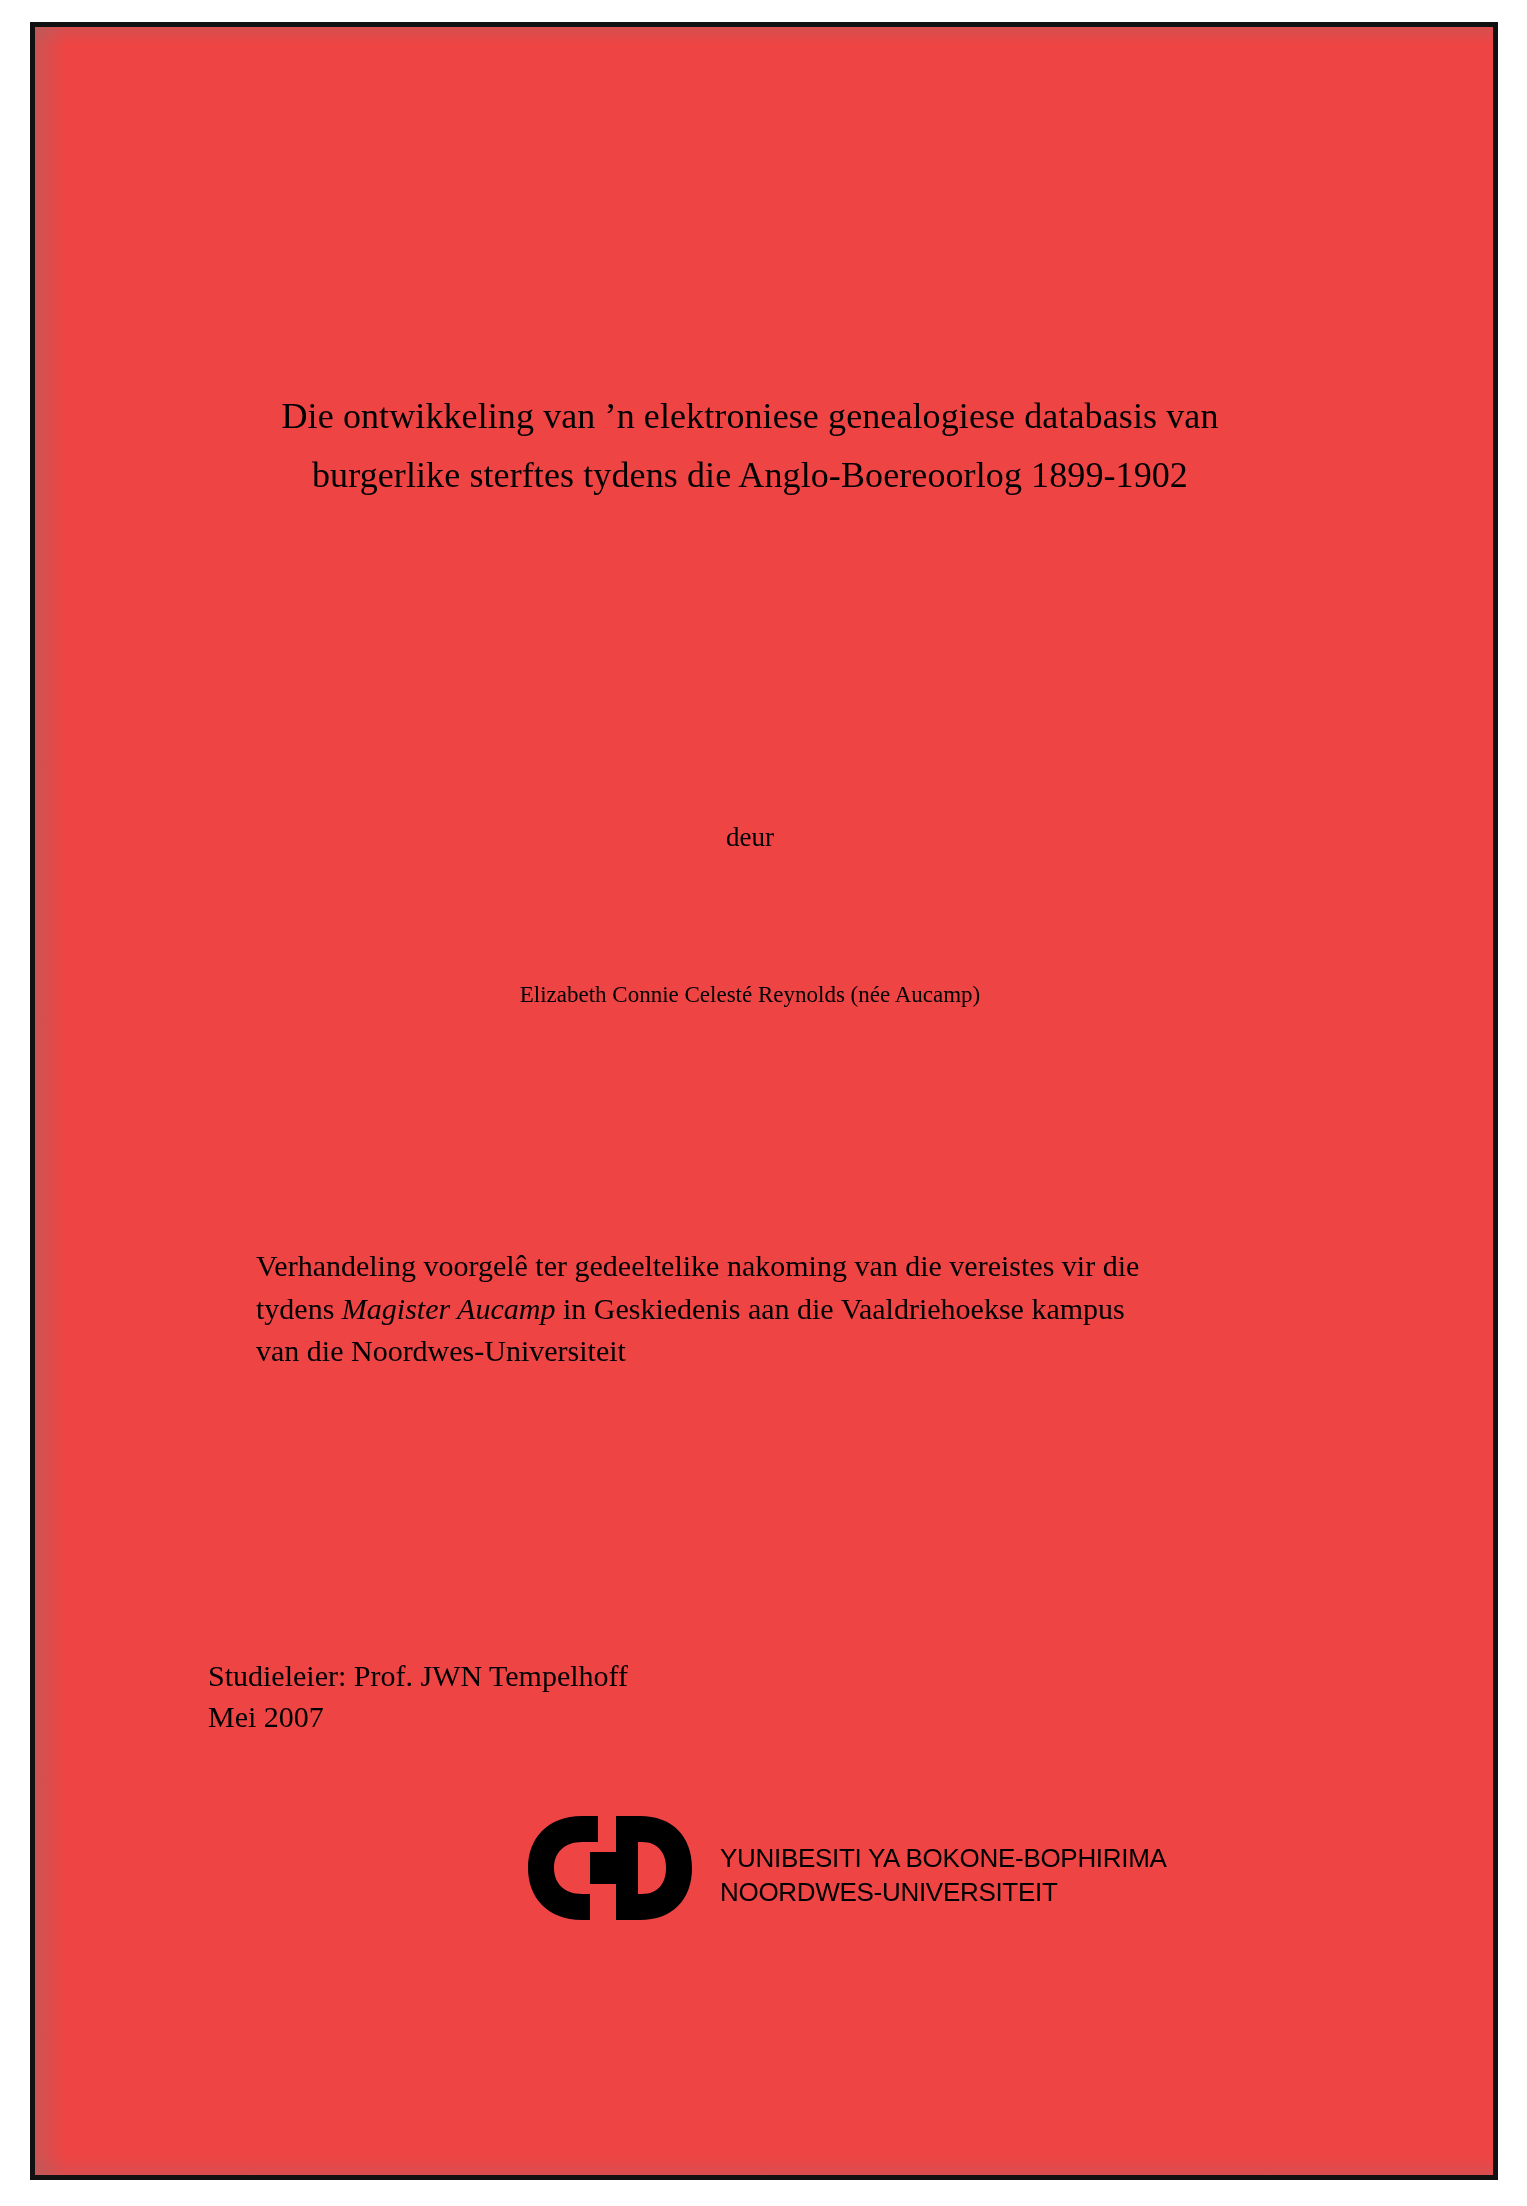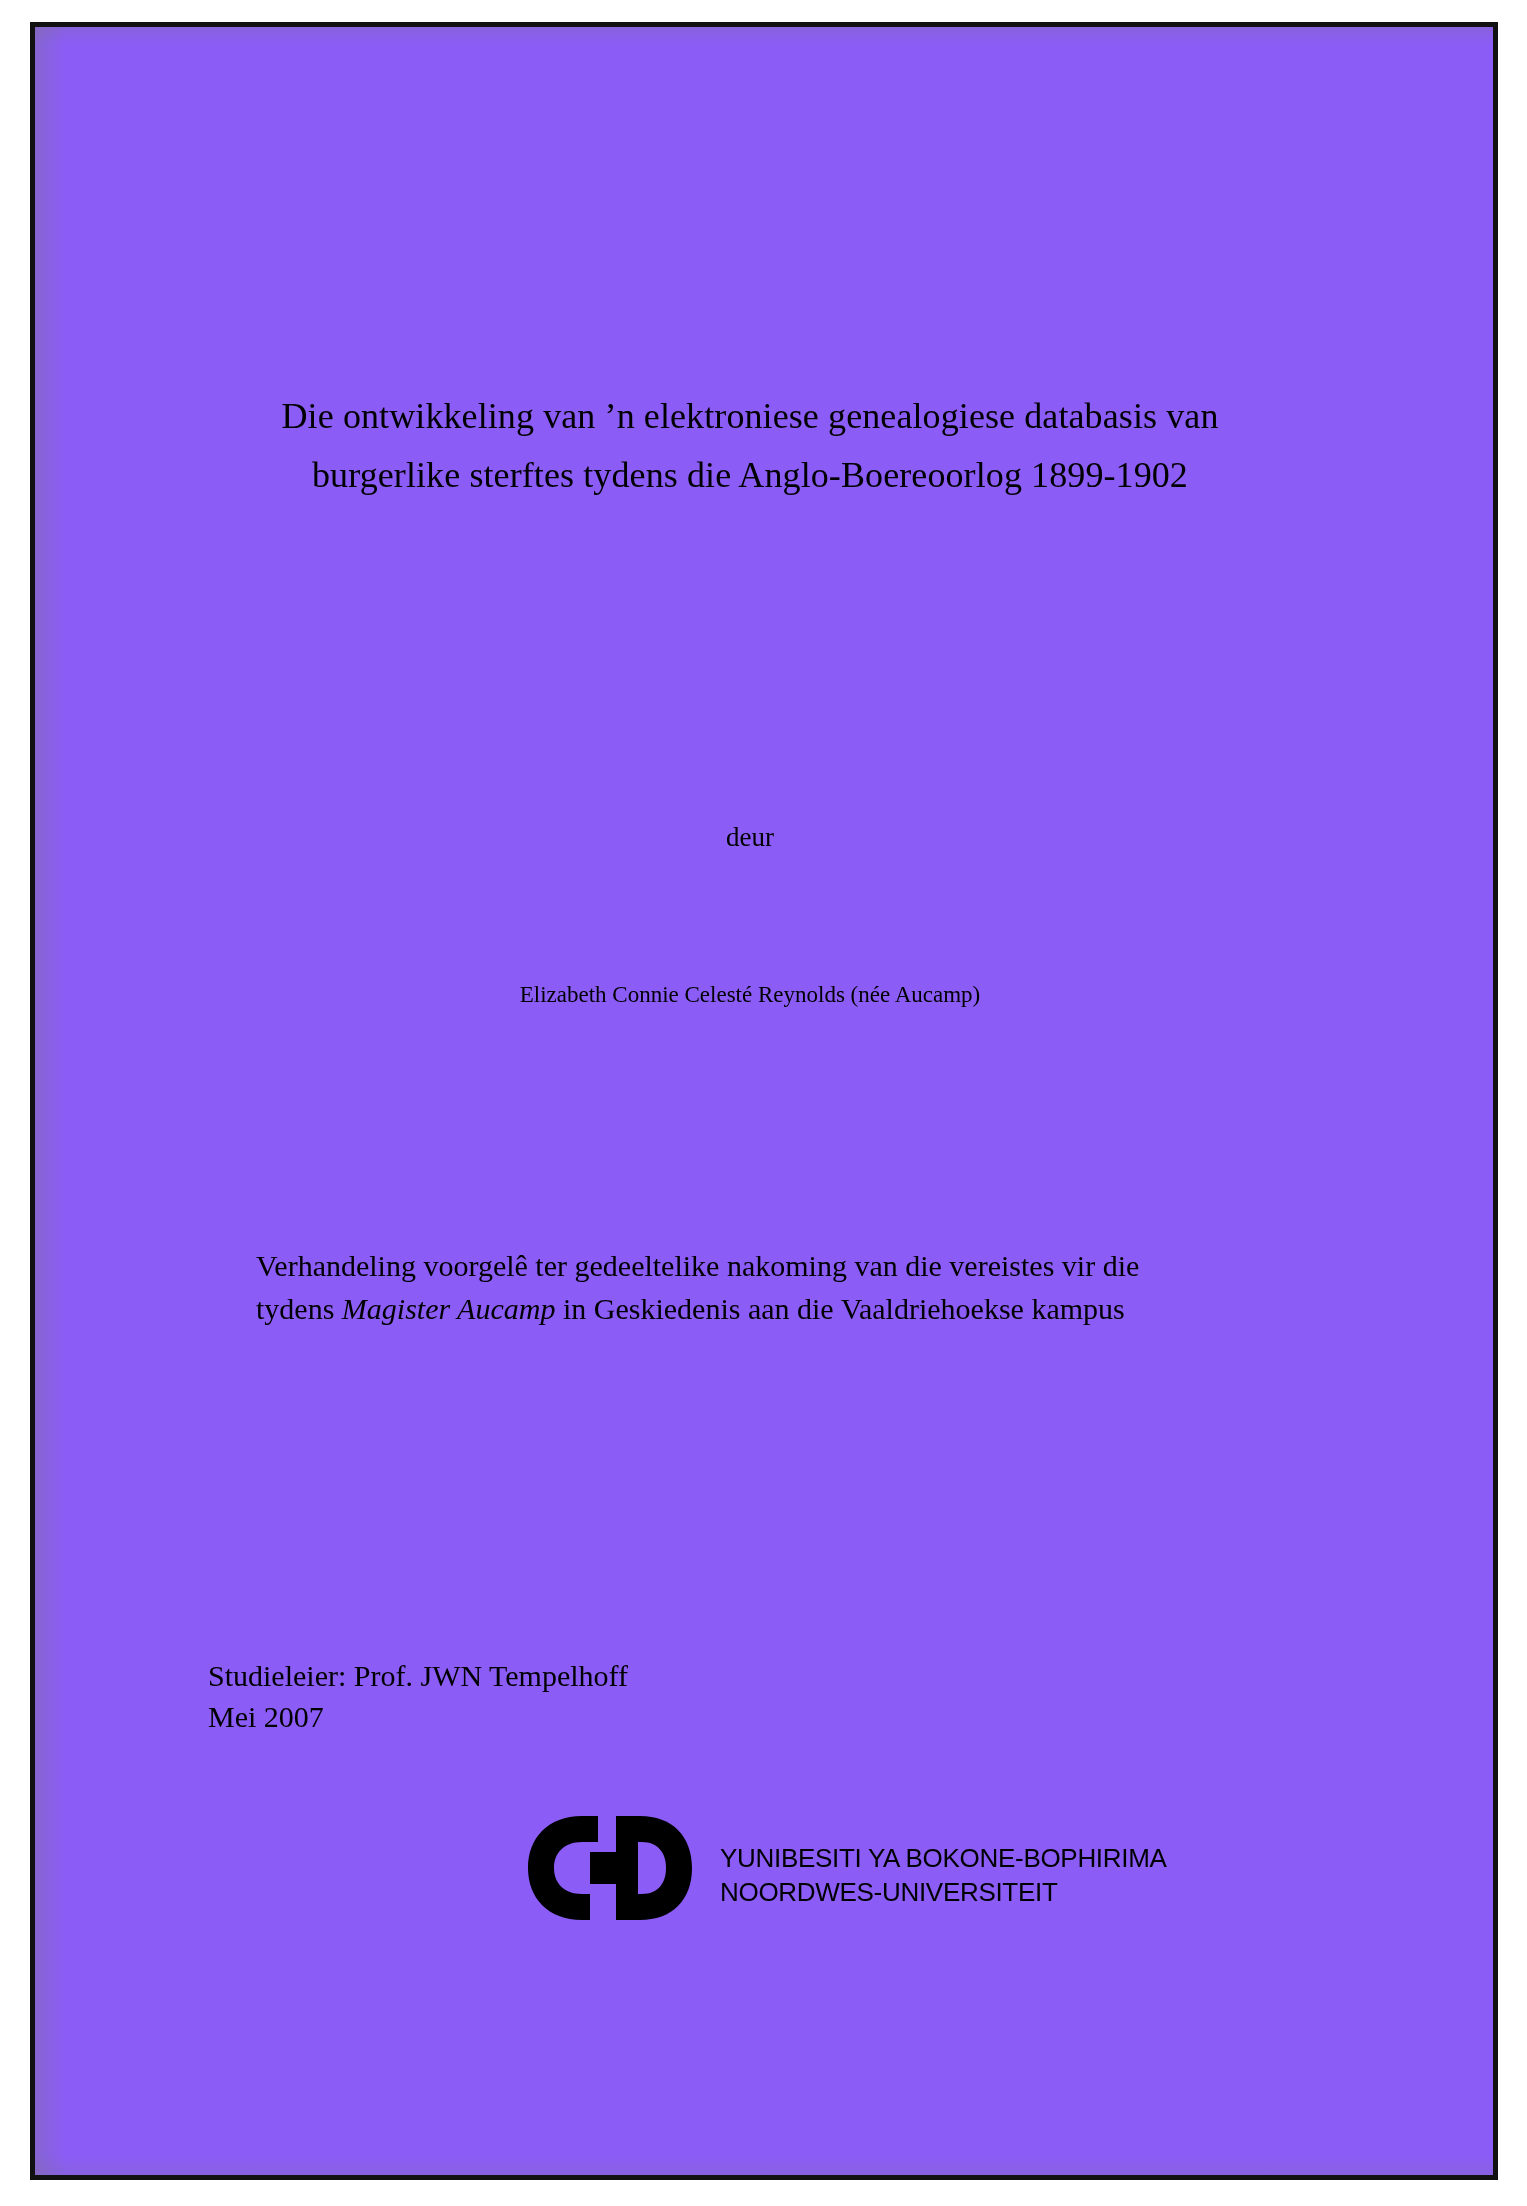--- a/index.html
+++ b/index.html
@@ -18,21 +18,21 @@
 
   
   .page-frame {
     position: absolute;
     left: 30px;
     top: 22px;
     width: 1468px;
     height: 2158px;
     border: 5px solid #111111;
     box-sizing: border-box;
-    background: #8b5cf6;
+    background: #ef4444;
   }
 
   .page-inner {
     position: absolute;
     left: 0;
     top: 0;
     right: 0;
     bottom: 0;
     padding: 0;
   }
@@ -165,20 +165,21 @@
         <div class="title-line">burgerlike sterftes tydens die Anglo-Boereoorlog 1899-1902</div>
       </div>
 
       <div class="byword">deur</div>
 
       <div class="author">Elizabeth Connie Celesté Reynolds (née Aucamp)</div>
 
       <div class="statement">
         <div class="just">Verhandeling voorgelê ter gedeeltelike nakoming van die vereistes vir die</div>
         <div><span>tydens </span><em>Magister Aucamp</em><span> in Geskiedenis aan die Vaaldriehoekse kampus</span></div>
+        <div>van die Noordwes-Universiteit</div>
       </div>
 
       <div class="supervisor">
         <div>Studieleier: Prof. JWN Tempelhoff</div>
         <div>Mei 2007</div>
       </div>
 
       <div class="logo-wrap">
         <div class="logo-mark">
           <svg viewBox="0 0 190 120" width="190" height="120" aria-hidden="true">

